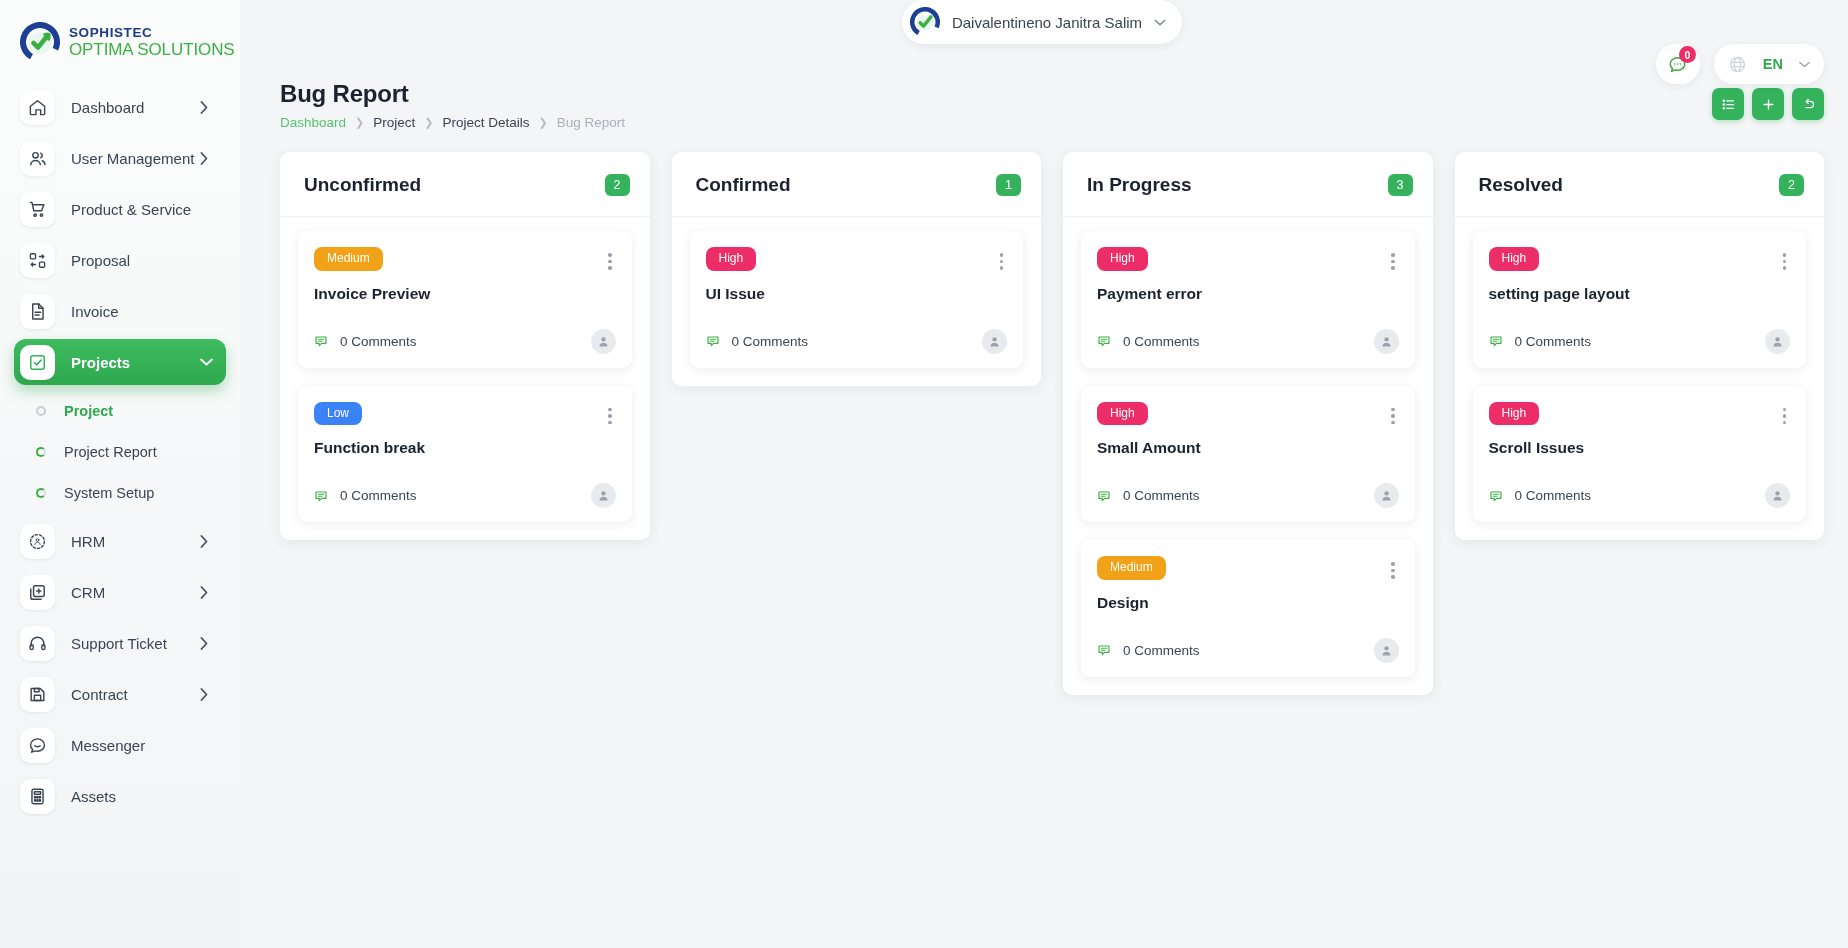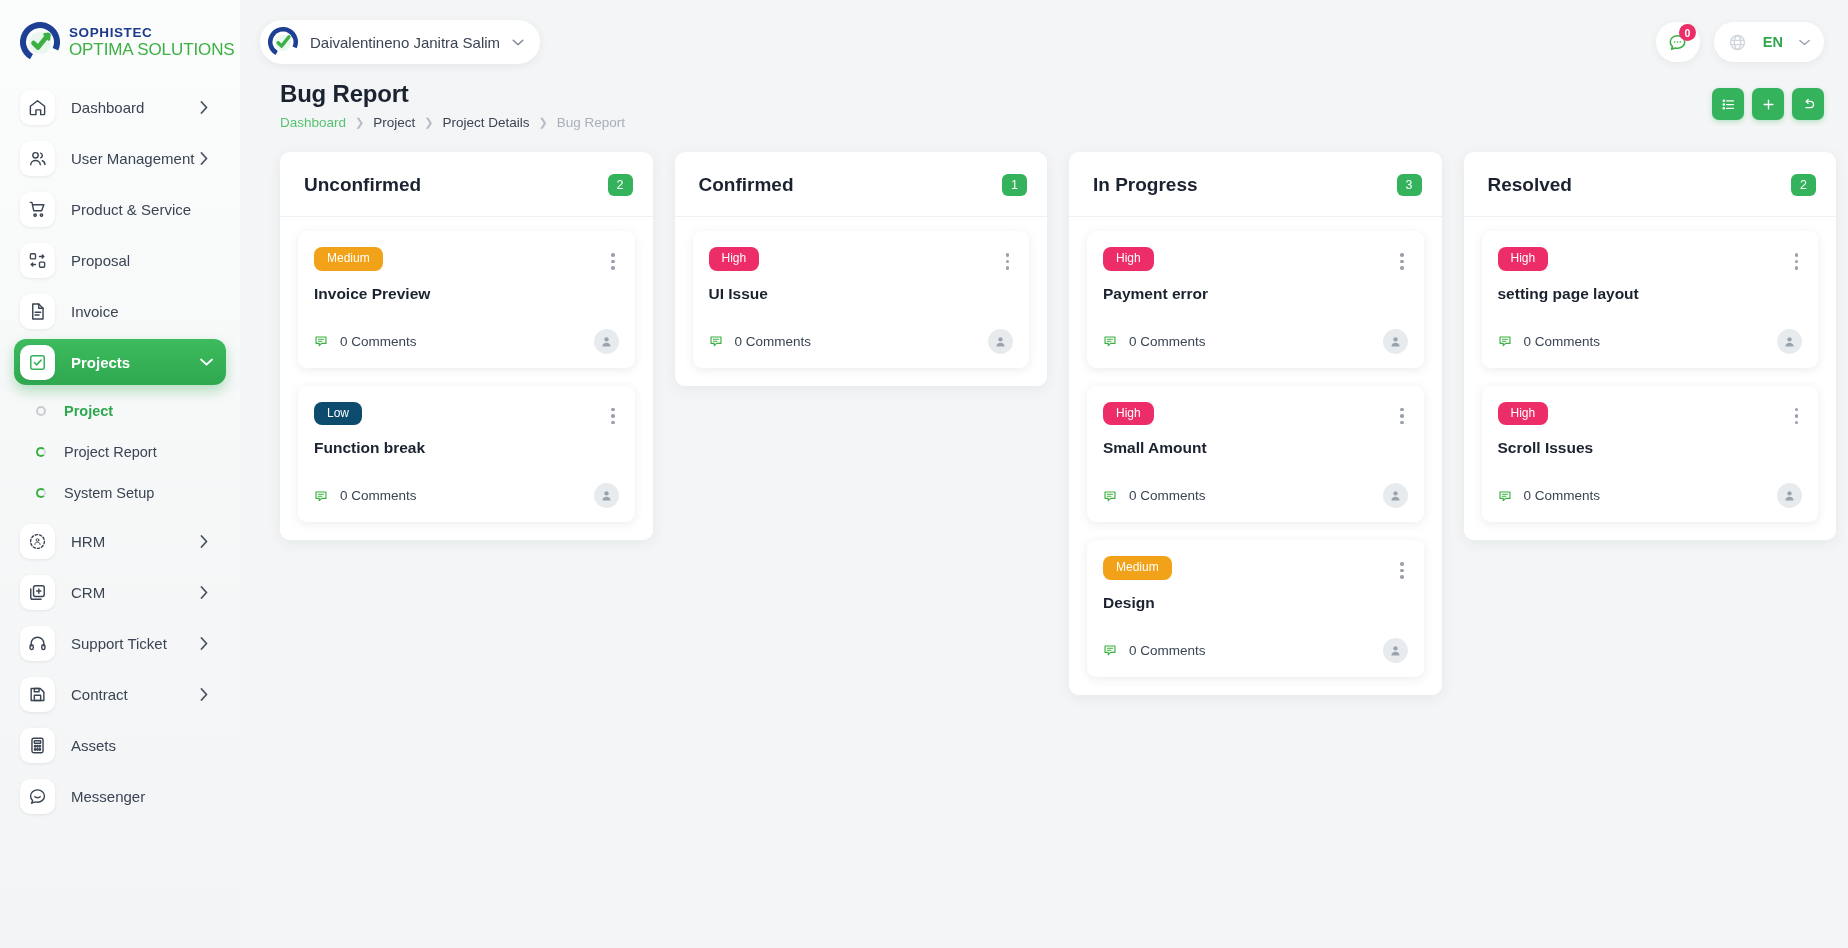--- a/index.html
+++ b/index.html
@@ -66,21 +66,21 @@
   .sub-dot.green { border-color: #3cb043; border-right-color: #d7dde2; }
   .sub-label { margin-left: 18px; font-size: 14.5px; color: #3a4453; }
   .sub-item.active .sub-label { color: #2fa84f; font-weight: 700; }
   .sub-item.active .sub-dot { border-color: #c7cdd4; }
 
   
   .main { flex: 1; height: 948px; position: relative; overflow: hidden; }
 
   .topbar {
     height: 84px; display: flex; align-items: center;
-    padding: 0 24px 0 20px; position: relative;
+    padding: 0 24px 0 20px; position: relative; flex-direction: column;
   }
   .user-pill {
     display: flex; align-items: center; gap: 12px;
     height: 44px; padding: 0 16px 0 8px;
     background: #ffffff; border-radius: 24px;
     box-shadow: 0 2px 8px rgba(60,72,88,.08);
     cursor: pointer;
   }
   .user-avatar { width: 30px; height: 30px; flex: 0 0 30px; position: relative; }
   .user-name { font-size: 15px; color: #3a4453; white-space: nowrap; }
@@ -124,21 +124,21 @@
   .act-btn {
     width: 32px; height: 32px; border-radius: 7px;
     background: #35b25c; border: none; cursor: pointer;
     display: flex; align-items: center; justify-content: center;
     box-shadow: 0 2px 5px rgba(53,178,92,.3);
   }
 
   
   .board {
     display: flex; gap: 22px;
-    padding: 22px 12px 0 40px;
+    padding: 22px 24px 0 40px;
     align-items: flex-start;
   }
   .column {
     flex: 1 1 0; min-width: 0;
     background: #ffffff; border-radius: 10px;
     box-shadow: 0 3px 14px rgba(60,72,88,.07);
     overflow: hidden;
   }
   .col-head {
     display: flex; align-items: center;
@@ -163,21 +163,21 @@
   }
   .card:last-child { margin-bottom: 0; }
   .card-top { display: flex; align-items: flex-start; }
   .prio {
     border-radius: 8px; color: #ffffff;
     font-size: 12px; font-weight: 400;
     padding: 5px 13px; line-height: 1.15; white-space: nowrap;
   }
   .prio.high { background: #ec2d67; }
   .prio.medium { background: #f2a218; }
-  .prio.low { background: #0c4a6e; text-align: center; }
+  .prio.low { background: #3b82f6; text-align: center; }
   .kebab {
     margin-left: auto; display: flex; flex-direction: column; gap: 3px;
     padding: 6px 4px; cursor: pointer;
   }
   .kebab i { width: 3.5px; height: 3.5px; border-radius: 50%; background: #98a1ad; display:block; }
   .card-title {
     font-size: 15.5px; font-weight: 700; color: #1b2230;
     margin-top: 8px; line-height: 1.3;
   }
   .card-foot { display: flex; align-items: center; margin-top: 25px; }
@@ -368,41 +368,41 @@
         <span class="chev">
           <svg width="8" height="13" viewBox="0 0 8 13" fill="none" stroke="currentColor" stroke-width="1.8" stroke-linecap="round" stroke-linejoin="round">
               <path d="M1.5 1 L6.5 6.5 L1.5 12"></path>
             </svg>
         </span>
       </div>
 
       <div class="nav-item">
         <span class="ico-box">
           <svg width="19" height="19" viewBox="0 0 24 24" fill="none" stroke="#3a4453" stroke-width="1.8" stroke-linecap="round" stroke-linejoin="round">
+            <path d="M12 3.6c4.9 0 8.8 3.5 8.8 7.8S16.9 19.2 12 19.2a10 10 0 0 1-2.8-.4L4.6 20.4l1.2-3.4A7.6 7.6 0 0 1 3.2 11.4C3.2 7.1 7.1 3.6 12 3.6z"></path>
+            <path d="M8.6 12.4c1.6 1.6 5.2 1.6 6.8 0"></path>
+          </svg>
+        </span>
+        <span class="nav-label">Messenger</span>
+      </div>
+
+      <div class="nav-item">
+        <span class="ico-box">
+          <svg width="19" height="19" viewBox="0 0 24 24" fill="none" stroke="#3a4453" stroke-width="1.8" stroke-linecap="round" stroke-linejoin="round">
             <rect x="5" y="2.8" width="14" height="18.4" rx="2.2"></rect>
               <rect x="8" y="6" width="8" height="3.2" rx="0.6"></rect>
             <circle cx="9" cy="13" r=".9" fill="#3a4453"></circle>
               <circle cx="12" cy="13" r=".9" fill="#3a4453"></circle>
               <circle cx="15" cy="13" r=".9" fill="#3a4453"></circle>
             <circle cx="9" cy="17" r=".9" fill="#3a4453"></circle>
               <circle cx="12" cy="17" r=".9" fill="#3a4453"></circle>
               <circle cx="15" cy="17" r=".9" fill="#3a4453"></circle>
           </svg>
         </span>
         <span class="nav-label">Assets</span>
-      </div>
-
-      <div class="nav-item">
-        <span class="ico-box">
-          <svg width="19" height="19" viewBox="0 0 24 24" fill="none" stroke="#3a4453" stroke-width="1.8" stroke-linecap="round" stroke-linejoin="round">
-            <path d="M12 3.6c4.9 0 8.8 3.5 8.8 7.8S16.9 19.2 12 19.2a10 10 0 0 1-2.8-.4L4.6 20.4l1.2-3.4A7.6 7.6 0 0 1 3.2 11.4C3.2 7.1 7.1 3.6 12 3.6z"></path>
-            <path d="M8.6 12.4c1.6 1.6 5.2 1.6 6.8 0"></path>
-          </svg>
-        </span>
-        <span class="nav-label">Messenger</span>
       </div>
 
     </nav>
   </aside>
 
   <section class="main">
 
     <header class="topbar">
       <div class="user-pill">
         <span class="user-avatar">

